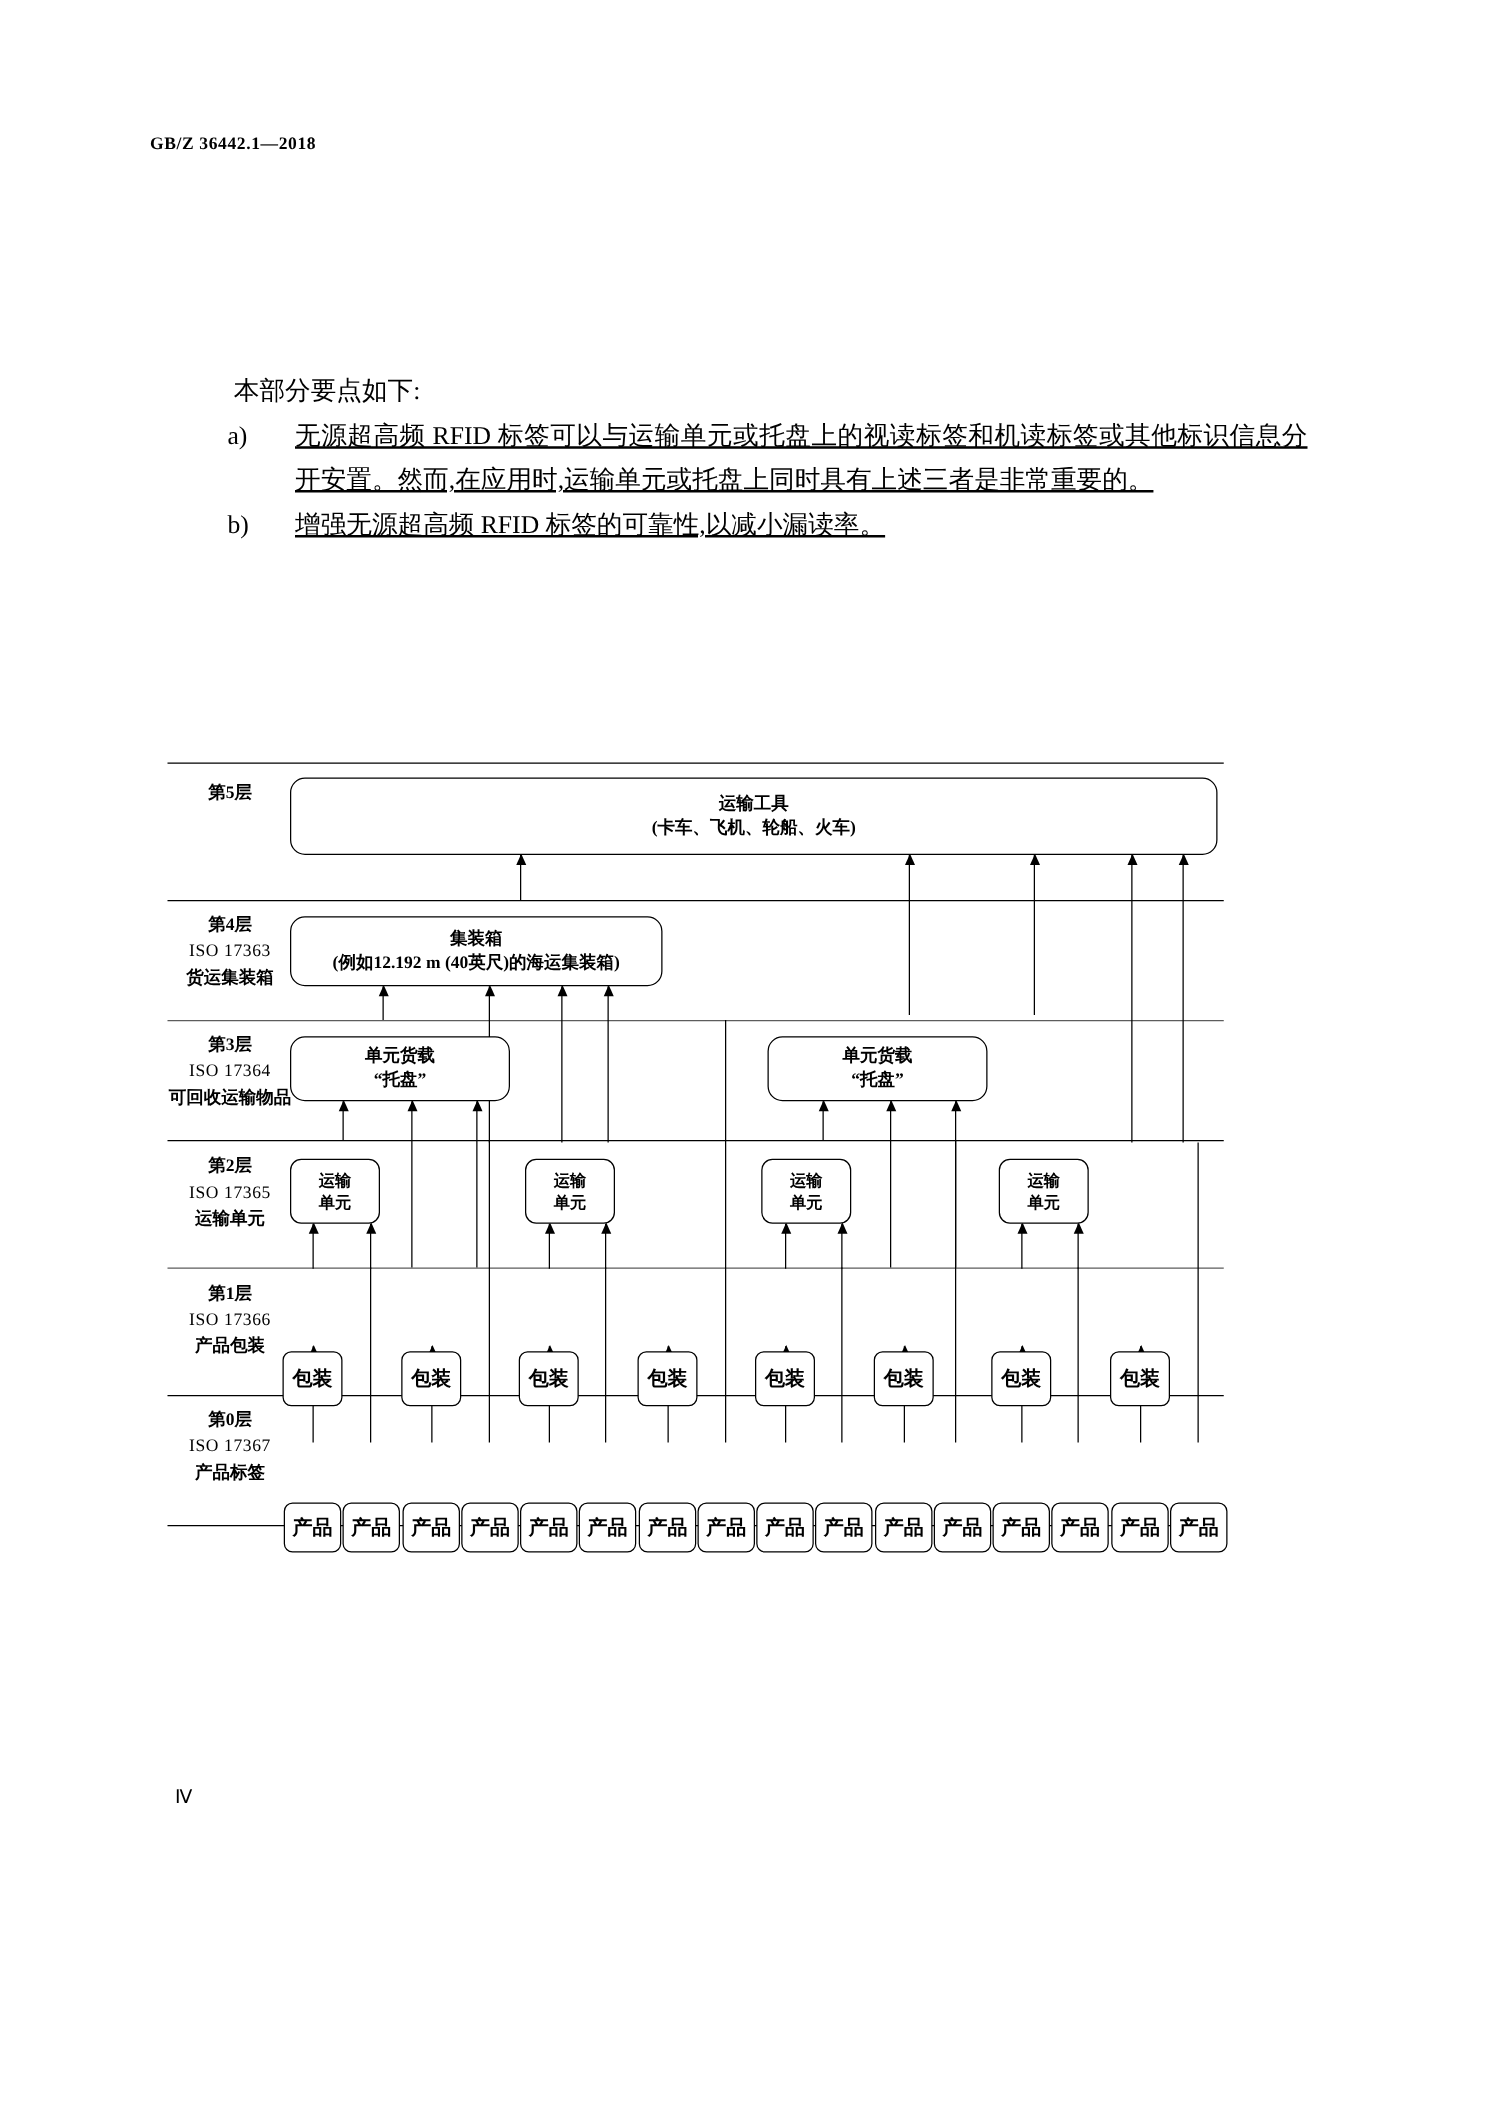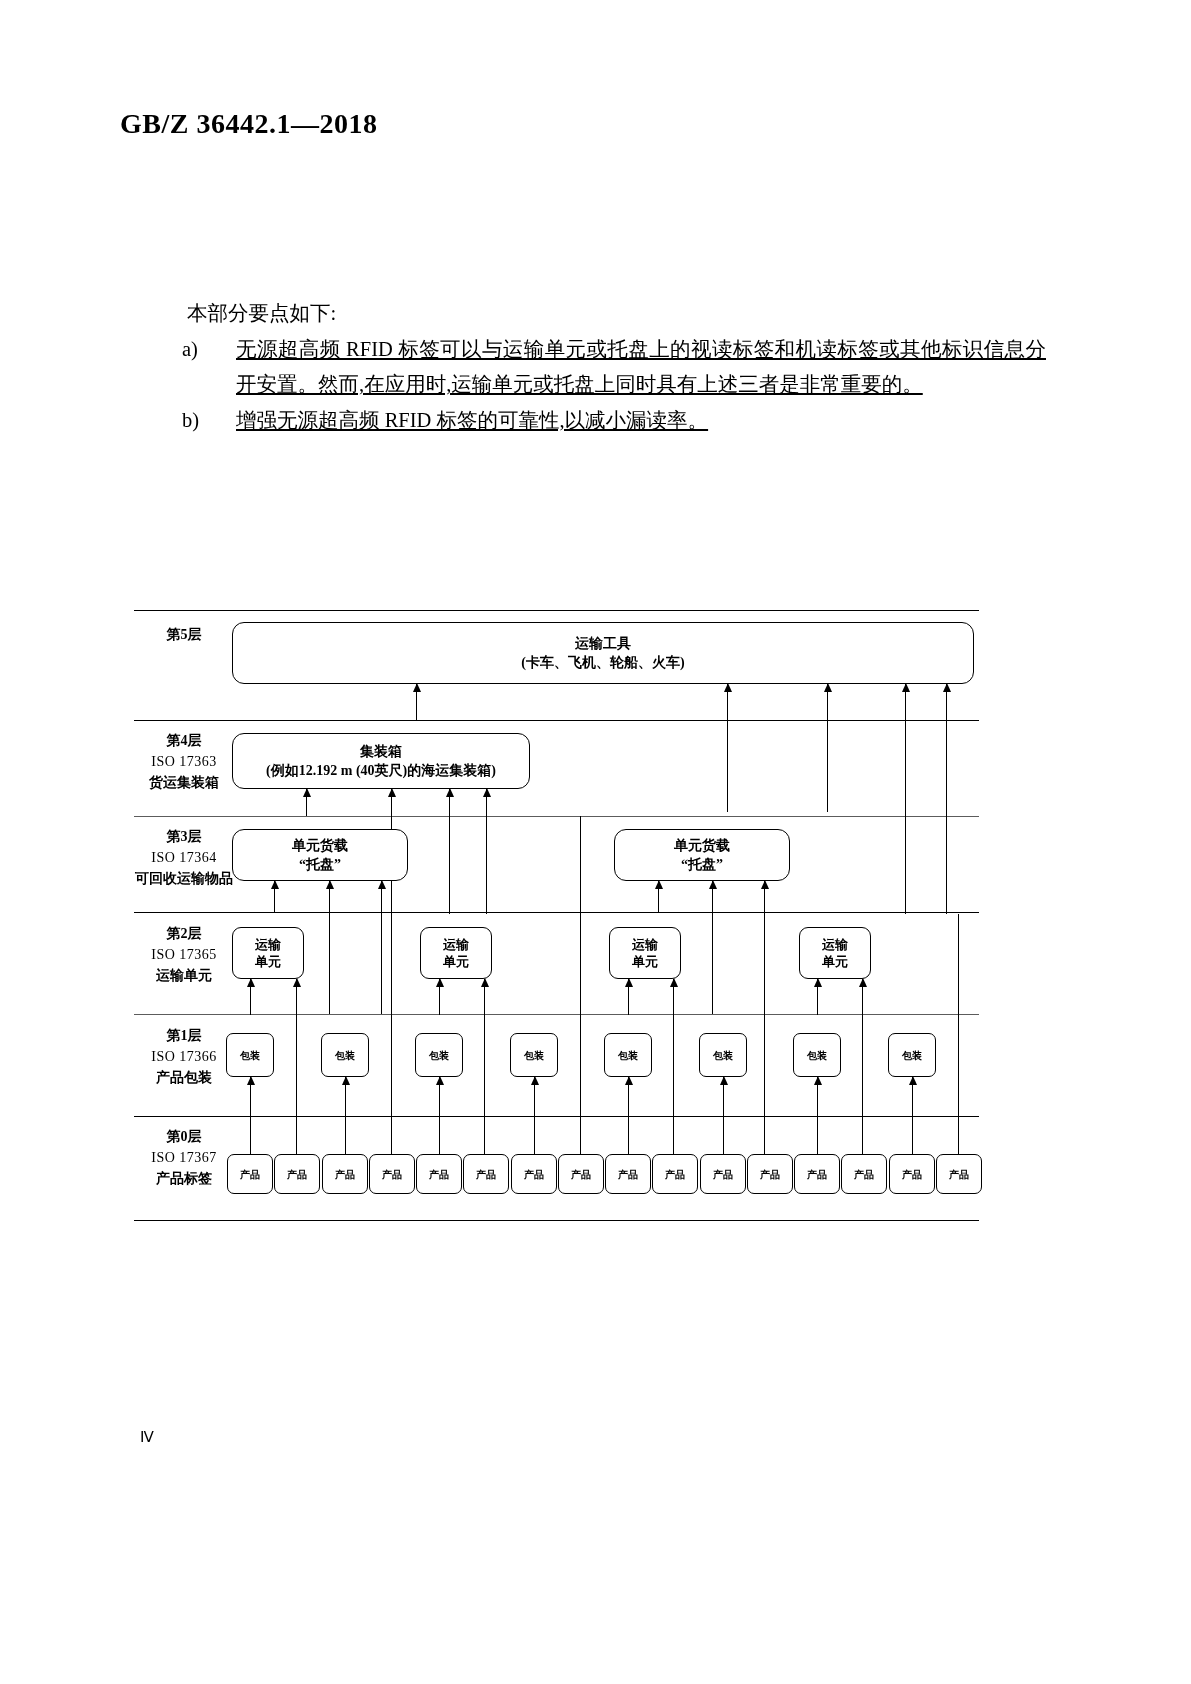--- a/index.html
+++ b/index.html
@@ -18,21 +18,21 @@
   .page {
     position: absolute;
     inset: 0;
   }
 
   
   .doc-header {
     position: absolute;
     left: 120px;
     top: 108px;
-    font-size: 28px;
+    font-size: 14px;
     font-weight: bold;
     letter-spacing: 0.5px;
     font-family: "Liberation Serif", serif;
     text-align: right;
   }
 
   
   .doc-title {
     position: absolute;
     left: 0;
@@ -129,24 +129,25 @@
     font-family: "Liberation Serif", "DejaVu Serif", serif;
     z-index: 3;
   }
   .node.small {
     font-size: 13px;
     line-height: 17px;
     border-radius: 9px;
     border-width: 1.6px;
   }
   .node.tiny {
-    font-size: 10px;
+    font-size: 16px;
     line-height: 15px;
     border-radius: 7px;
     border-width: 1.4px;
+    margin-top: 48px;
   }
   .node .sub { font-weight: bold; }
 
   .arrow {
     position: absolute;
     width: 0;
     border-left: 1.1px solid #000;
     z-index: 1;
   }
   .arrow::after {

